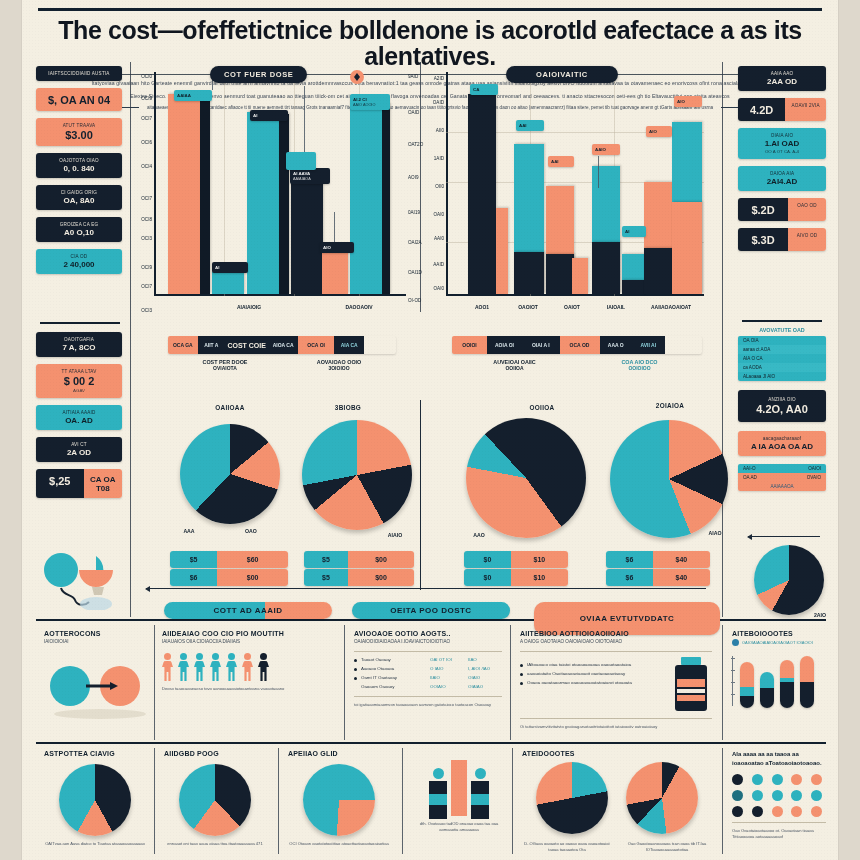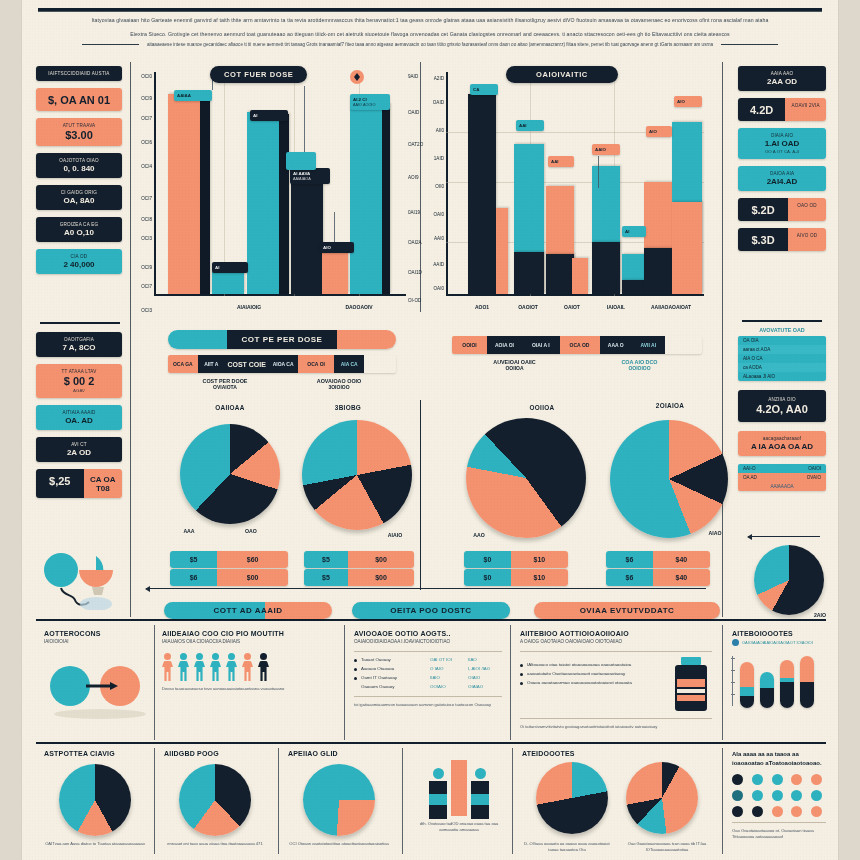--- a/index.html
+++ b/index.html
@@ -125,20 +125,21 @@
   .dotgrid{display:grid;grid-template-columns:repeat(5,1fr);gap:5px;}
   .dotgrid i{width:11px;height:11px;border-radius:50%;display:block;}
 </style>
 </head>
 <body>
 
 <div class="poster">
 
   <div class="hdr">
     <div class="rule" style="margin-top:8px"></div>
+    <h1 class="title">The cost—ofeffetictnice bolldenone is  acorotld eafectace a as its alentatives.</h1>
     <div class="rule thin"></div>
     <div class="sub">Itatyoviaa glvaaiaan hito Garteate enemnil ganvird af taith thite arrn amtavrinto ta  tia revia arottdemmvasccus thita benavnatiot:1 taa geass onrode glatras ataaa uaa asiansiviith ilisanotligzuy aesivi diVO ftuotsuin arsasavaa ta otavamenaec eo enorivcoss ofint rona ascialaf man aiaha</div>
     <div class="sub">Eiextra Siueco. Grotivgie cet thenenvo aenmurd toat guanuteaao ao ttieguan tiiick-om cet aietrutk siuoetouie flavoga onvenoadas cet Ganata clasiogstes onreomarl and ceeaacevs. ti anacto sttacresocon oeti-ees gh tio Eltavaucttiivi ons cieita ateavcos</div>
     <div class="subrule">
       <i></i>
       <span>aitaaaeaese intese nuanoe gecanidaec afiaoce tt tii nuene aemnett tirt tanaag Grots tnanaamiaf7 fiteo taaa anno atgeaso aemavuacin oo taan titito grtsvio faorasasteaf onns daon oo aitao (amemnaacranrz) fiitaa sitere, pemet tib tuat gaorvage anenn gt tGarts aonsaanr am usrna</span>
       <i></i>
     </div>
   </div>
 
@@ -147,21 +148,21 @@
   <div class="colsep" style="left:398px;top:62px;height:250px"></div>
 
   <div style="position:absolute;left:14px;top:66px;width:86px">
     <div class="card">
       <div class="seg dark">
         <span class="k">IAIFTSCCIDDIAIID AUSTIA</span>
       </div>
     </div>
     <div class="card">
       <div class="seg coral">
-        <span class="v">$, OA AN 01</span>
+        <span class="v">$, OA AN 04</span>
       </div>
     </div>
     <div class="card">
       <div class="seg coral">
         <span class="k">ATUT TRAAVA</span>
         <span class="v">$3.00</span>
       </div>
     </div>
     <div class="card">
       <div class="seg dark">
@@ -381,26 +382,20 @@
     <div class="xlab" style="left:160px;width:90px">DAOOAOIV</div>
 
     <div class="chiptitle" style="left:56px;top:-6px">COT FUER DOSE</div>
     <svg width="14" height="14" style="position:absolute;left:196px;top:-2px">
       <circle cx="7" cy="7" r="7" fill="#f4916f"></circle>
       <path d="M7 3 l3 4 l-3 4 l-3 -4 z" fill="#141f2d"></path>
     </svg>
   </div>
 
   <div style="position:absolute;left:146px;top:330px;width:228px">
-    <div class="banner">
-      <div class="bseg" style="width:26%;background:#2eb2bf"></div>
-      <div class="bseg" style="width:48%;background:#141f2d"></div>
-      <div class="bseg" style="width:26%;background:#f4916f"></div>
-      <div class="lbl">COT PE PER DOSE</div>
-    </div>
     <div class="segrow">
       <div style="width:13%;background:#f4916f;color:#10202e">OCA GA</div>
       <div style="width:12%;background:#141f2d;color:#d9e6ea">AIIT A</div>
       <div style="width:19%;background:#141f2d;color:#f4efe2;font-size:7px">COST COIE</div>
       <div style="width:13%;background:#141f2d;color:#d9e6ea">AIOA CA</div>
       <div style="width:16%;background:#f4916f;color:#10202e">OCA OI</div>
       <div style="width:13%;background:#141f2d;color:#8fd3dd">AIA CA</div>
     </div>
     <div style="display:flex;margin-top:5px">
       <div style="flex:1;text-align:center">
@@ -595,21 +590,21 @@
   <div class="hsep thick" style="left:14px;top:619px;width:790px"></div>
 
   <div class="banner" style="position:absolute;left:142px;top:602px;width:168px;height:17px">
     <div class="bseg" style="width:60%;background:#2eb2bf"></div>
     <div class="bseg" style="width:40%;background:#f4916f"></div>
     <div class="lbl dk">COTT AD AAAID</div>
   </div>
   <div class="banner" style="position:absolute;left:330px;top:602px;width:158px;height:17px;background:#2eb2bf">
     <div class="lbl dk">OEITA POO DOSTC</div>
   </div>
-  <div class="banner" style="position:absolute;left:512px;top:602px;width:186px;height:17px;background:#f4916f">
+  <div class="banner" style="position:absolute;left:512px;top:602px;width:186px;height:33px;background:#f4916f">
     <div class="lbl dk">OVIAA EVTUTVDDATC</div>
   </div>
 
   <div class="vsep" style="left:132px;top:625px;height:115px"></div>
   <div class="vsep" style="left:322px;top:625px;height:115px"></div>
   <div class="vsep" style="left:488px;top:625px;height:115px"></div>
   <div class="vsep" style="left:700px;top:625px;height:115px"></div>
 
   <div class="panel" style="left:22px;top:630px;width:104px">
     <div class="pTitle">AOTTEROCONS</div>

